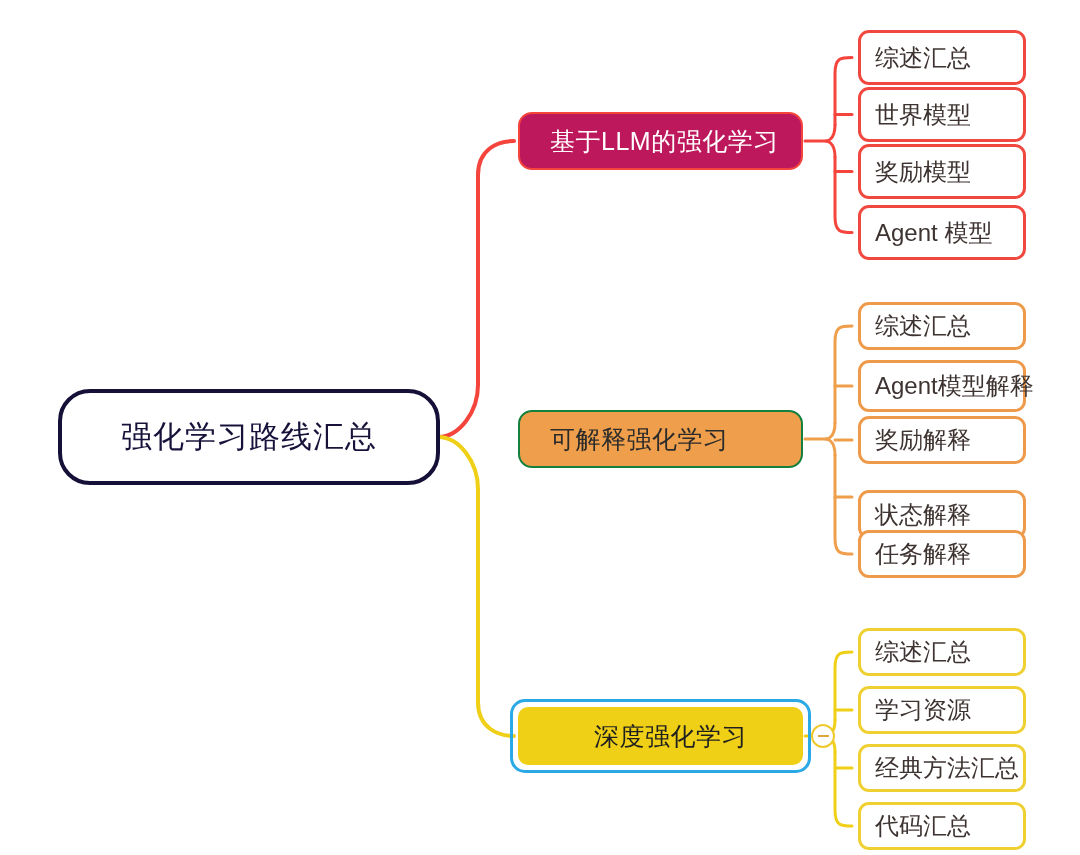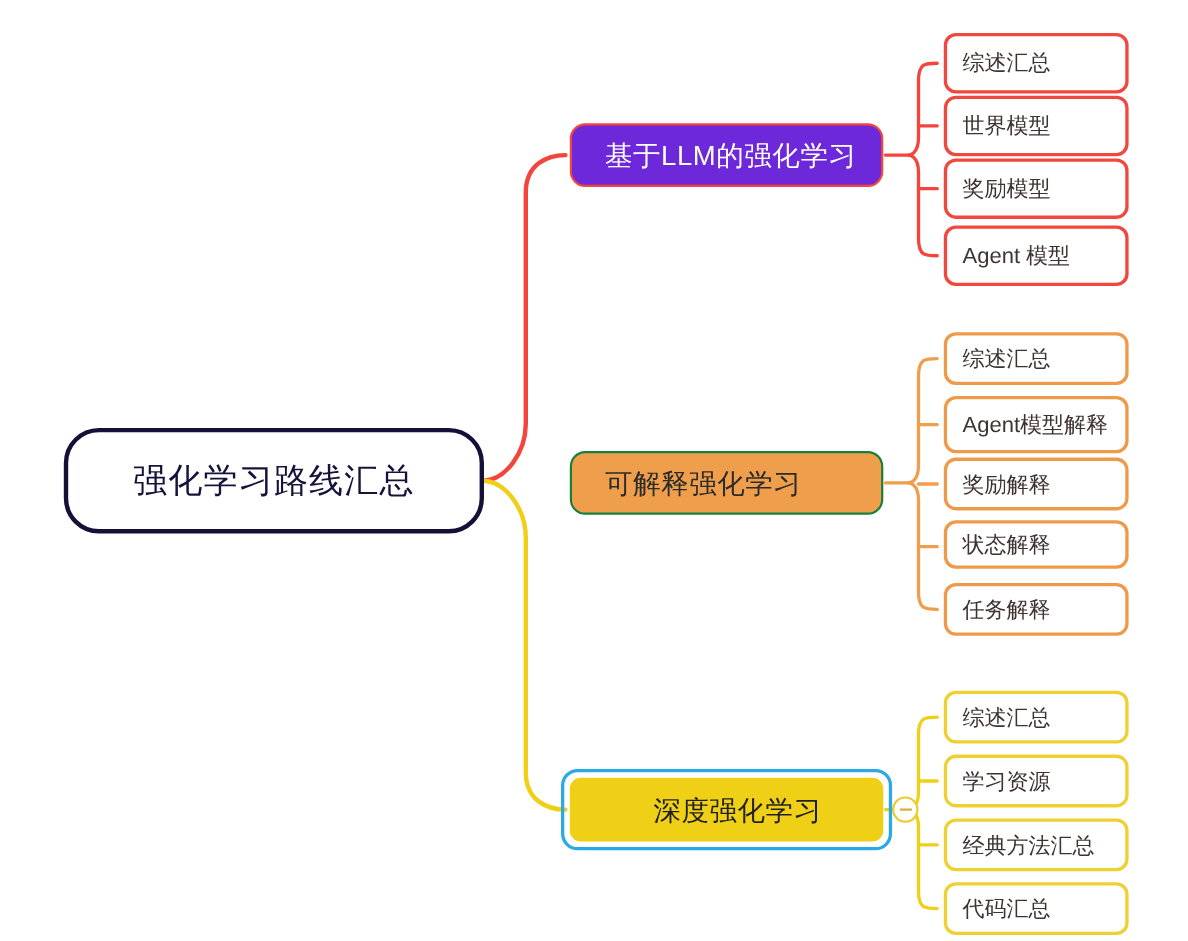--- a/index.html
+++ b/index.html
@@ -55,21 +55,21 @@
   .branch-node {
     border-radius: 14px;
     justify-content: flex-start;
     padding-left: 30px;
   }
   .branch-node .node-label {
     font-size: 25px;
     letter-spacing: 0.5px;
   }
   .branch-red {
-    background: #6d28d9;
+    background: #be185d;
     border: 2px solid #F4443C;
   }
   .branch-red .node-label { color: #ffffff; }
 
   .branch-orange {
     background: #EF9F4B;
     border: 2px solid #15803d;
   }
   .branch-orange .node-label { color: #2b2b2b; }
 
@@ -90,21 +90,21 @@
   }
 
   
   .leaf-node {
     background: #ffffff;
     border-radius: 11px;
     padding-left: 14px;
     justify-content: flex-start;
   }
   .leaf-node .node-label {
-    font-size: 20px;
+    font-size: 24px;
     color: #3d3330;
   }
   .leaf-red    { border: 3px solid #F0483F; }
   .leaf-orange { border: 3px solid #EE9A4A; }
   .leaf-yellow { border: 3px solid #EFD032; }
 
   
   .collapse-toggle {
     position: absolute;
     width: 24px;
@@ -177,21 +177,21 @@
       </div>
       <div class="node leaf-node leaf-orange" style="left: 858px; top: 302px; width: 168px; height: 48px;">
         <span class="node-label">综述汇总</span>
       </div>
       <div class="node leaf-node leaf-orange" style="left: 858px; top: 360px; width: 168px; height: 52px;">
         <span class="node-label">Agent模型解释</span>
       </div>
       <div class="node leaf-node leaf-orange" style="left: 858px; top: 416px; width: 168px; height: 48px;">
         <span class="node-label">奖励解释</span>
       </div>
-      <div class="node leaf-node leaf-orange" style="left: 858px; top: 473px; width: 168px; height: 44px;">
+      <div class="node leaf-node leaf-orange" style="left: 858px; top: 490px; width: 168px; height: 49px;">
         <span class="node-label">状态解释</span>
       </div>
       <div class="node leaf-node leaf-orange" style="left: 858px; top: 530px; width: 168px; height: 48px;">
         <span class="node-label">任务解释</span>
       </div>
       <div class="selection-ring" style="left: 510px; top: 699px; width: 301px; height: 74px; position: absolute;"></div>
       <div class="node branch-node branch-yellow" style="left: 518px; top: 707px; width: 285px; height: 58px;">
         <span class="node-label">深度强化学习</span>
       </div>
       <div class="node leaf-node leaf-yellow" style="left: 858px; top: 628px; width: 168px; height: 48px;">

